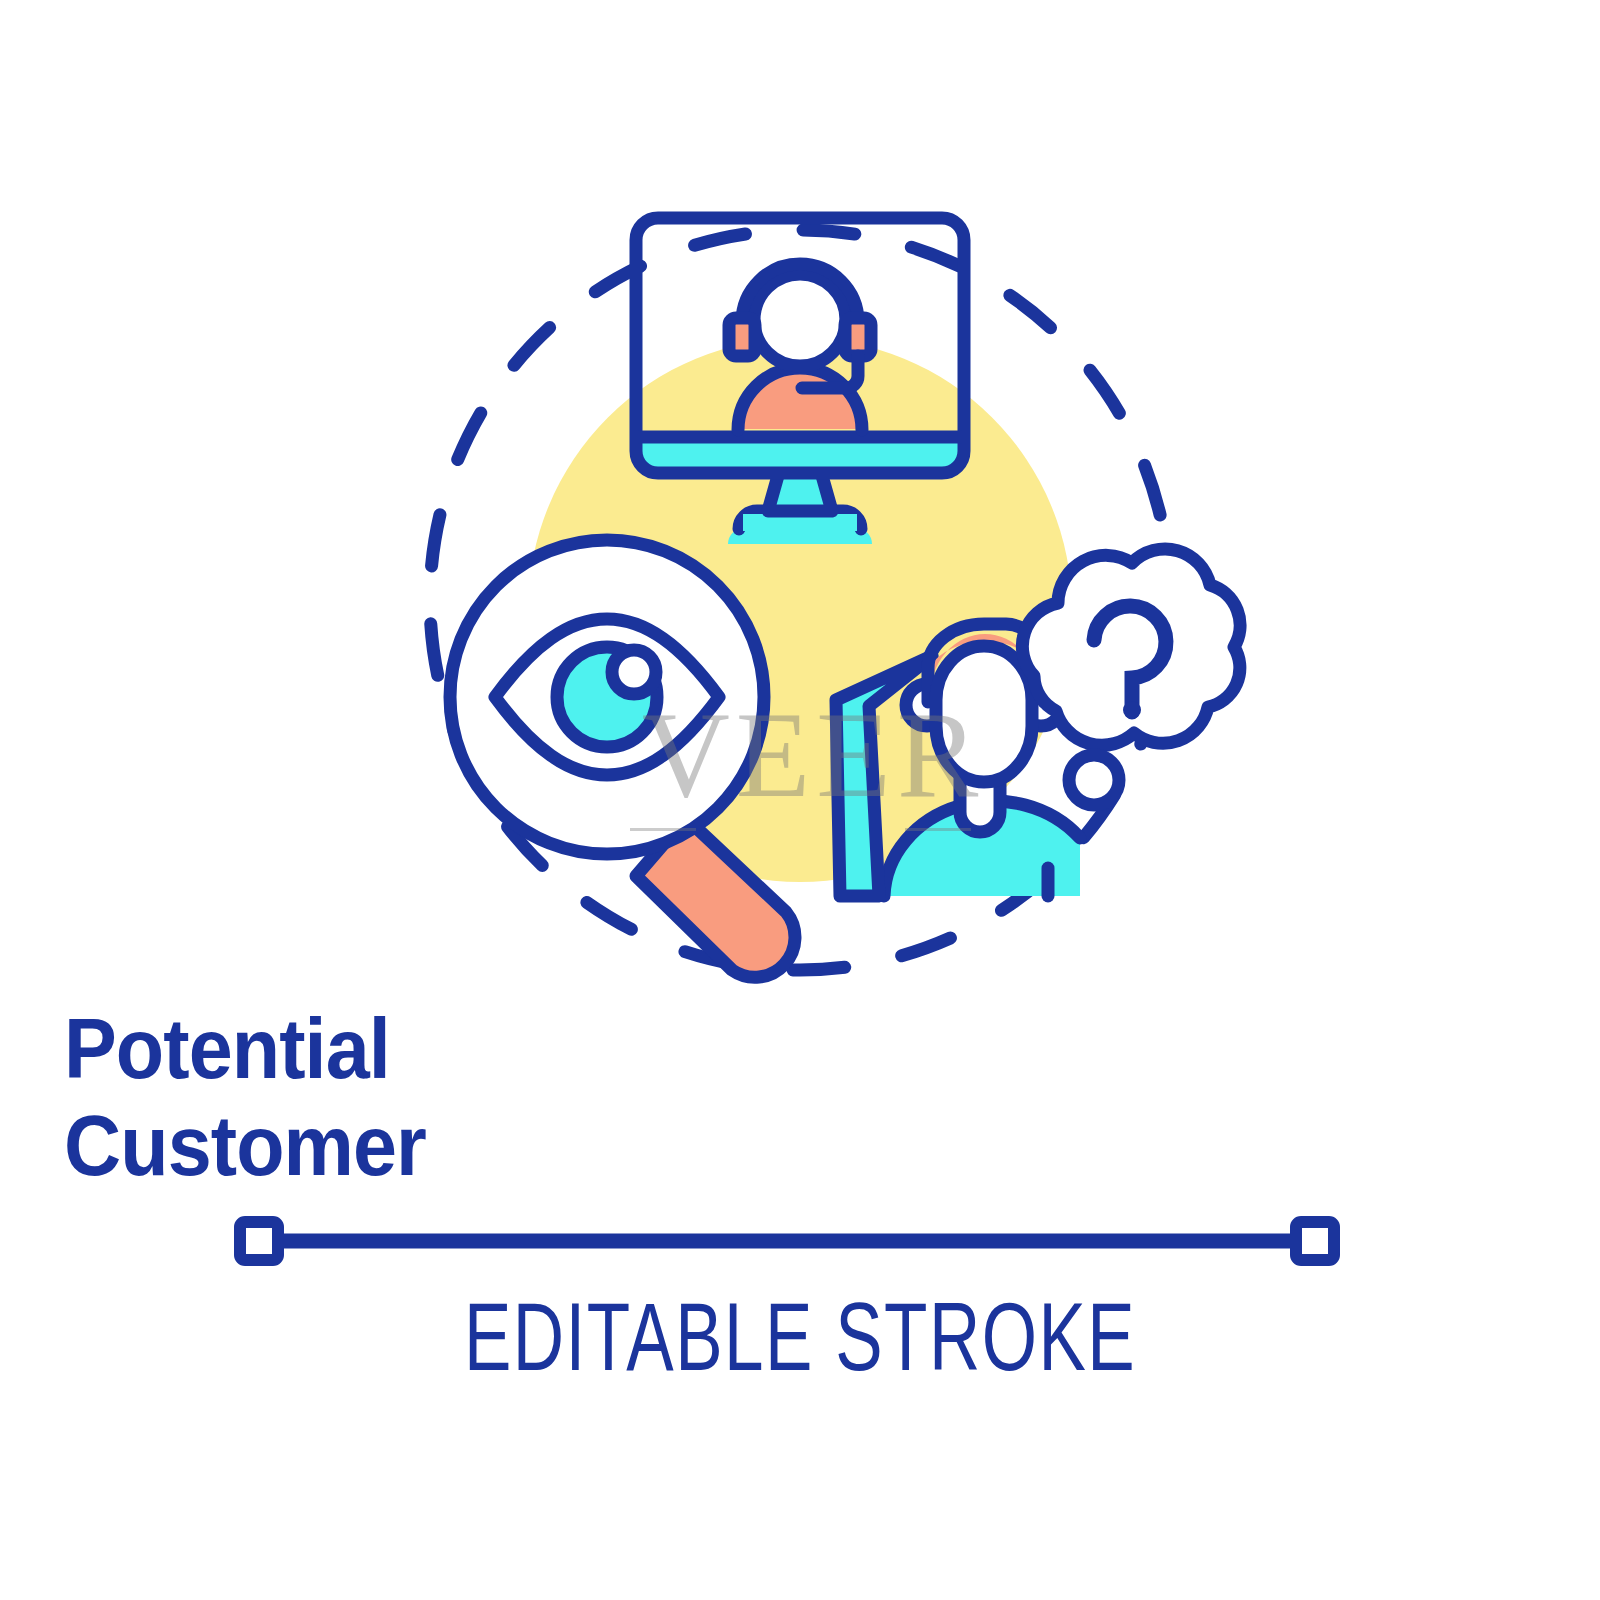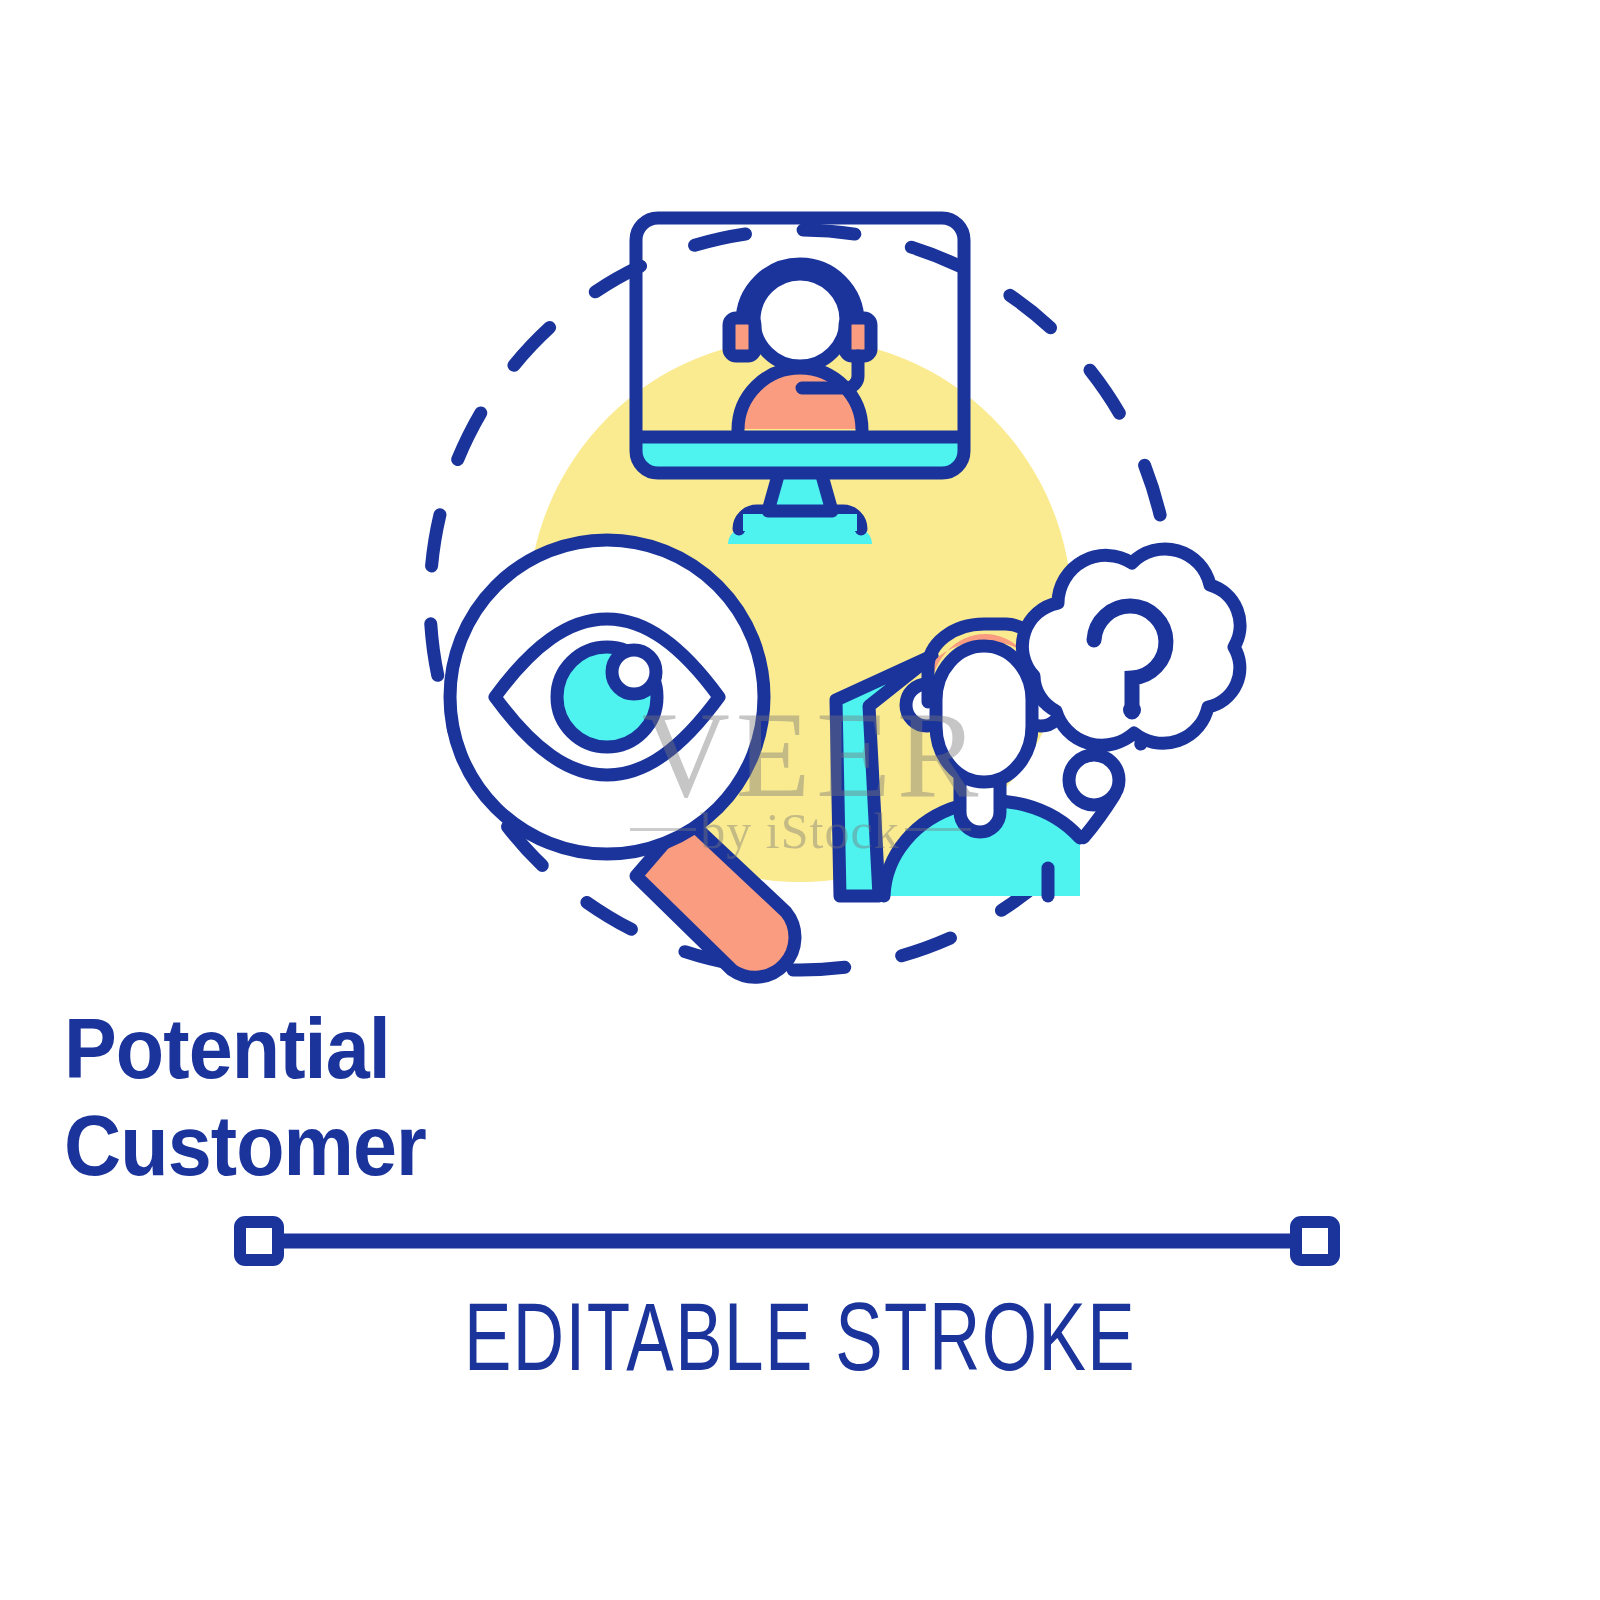--- a/index.html
+++ b/index.html
@@ -199,16 +199,15 @@
     <span class="title-line">Potential</span>
     <span class="title-line">Customer</span>
   </div>
 
   <div class="stroke-caption">EDITABLE STROKE</div>
 
   <div class="watermark">
     <div class="wm-main">VEER</div>
     <div class="wm-rule left"></div>
     <div class="wm-rule right"></div>
-    <div class="wm-sub">by iStock</div>
   </div>
 
 </div>
 
 </body></html>

